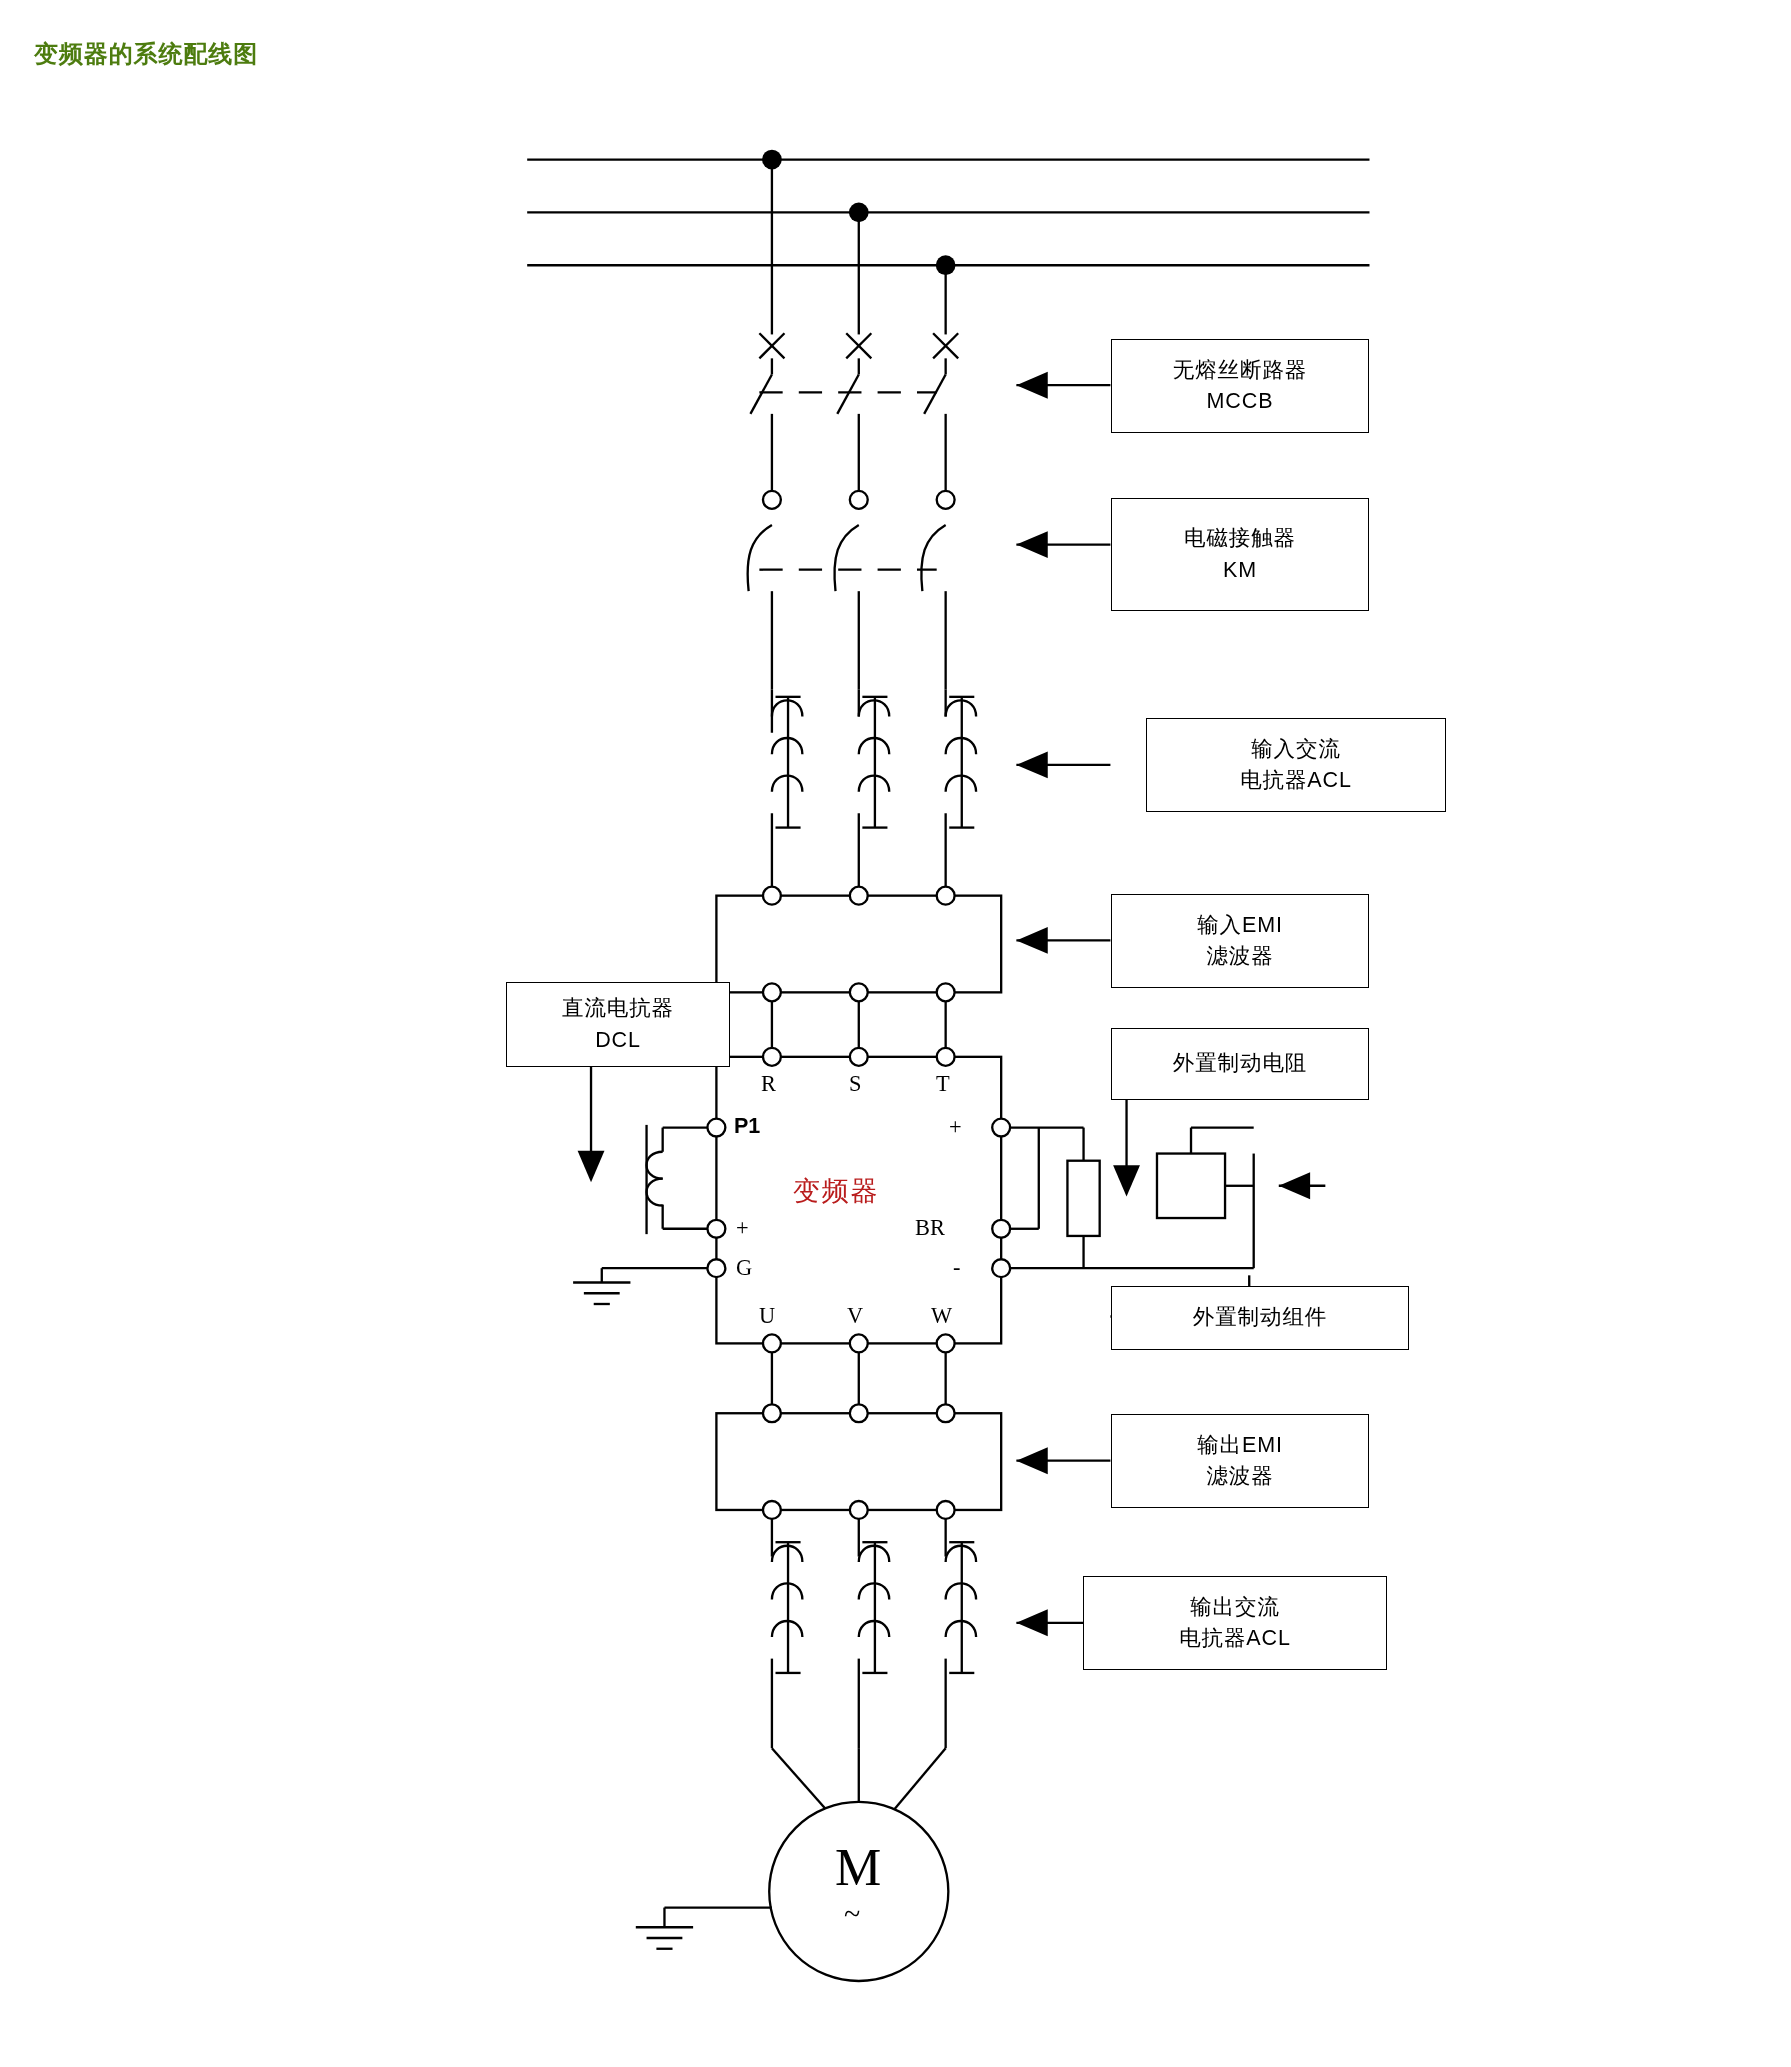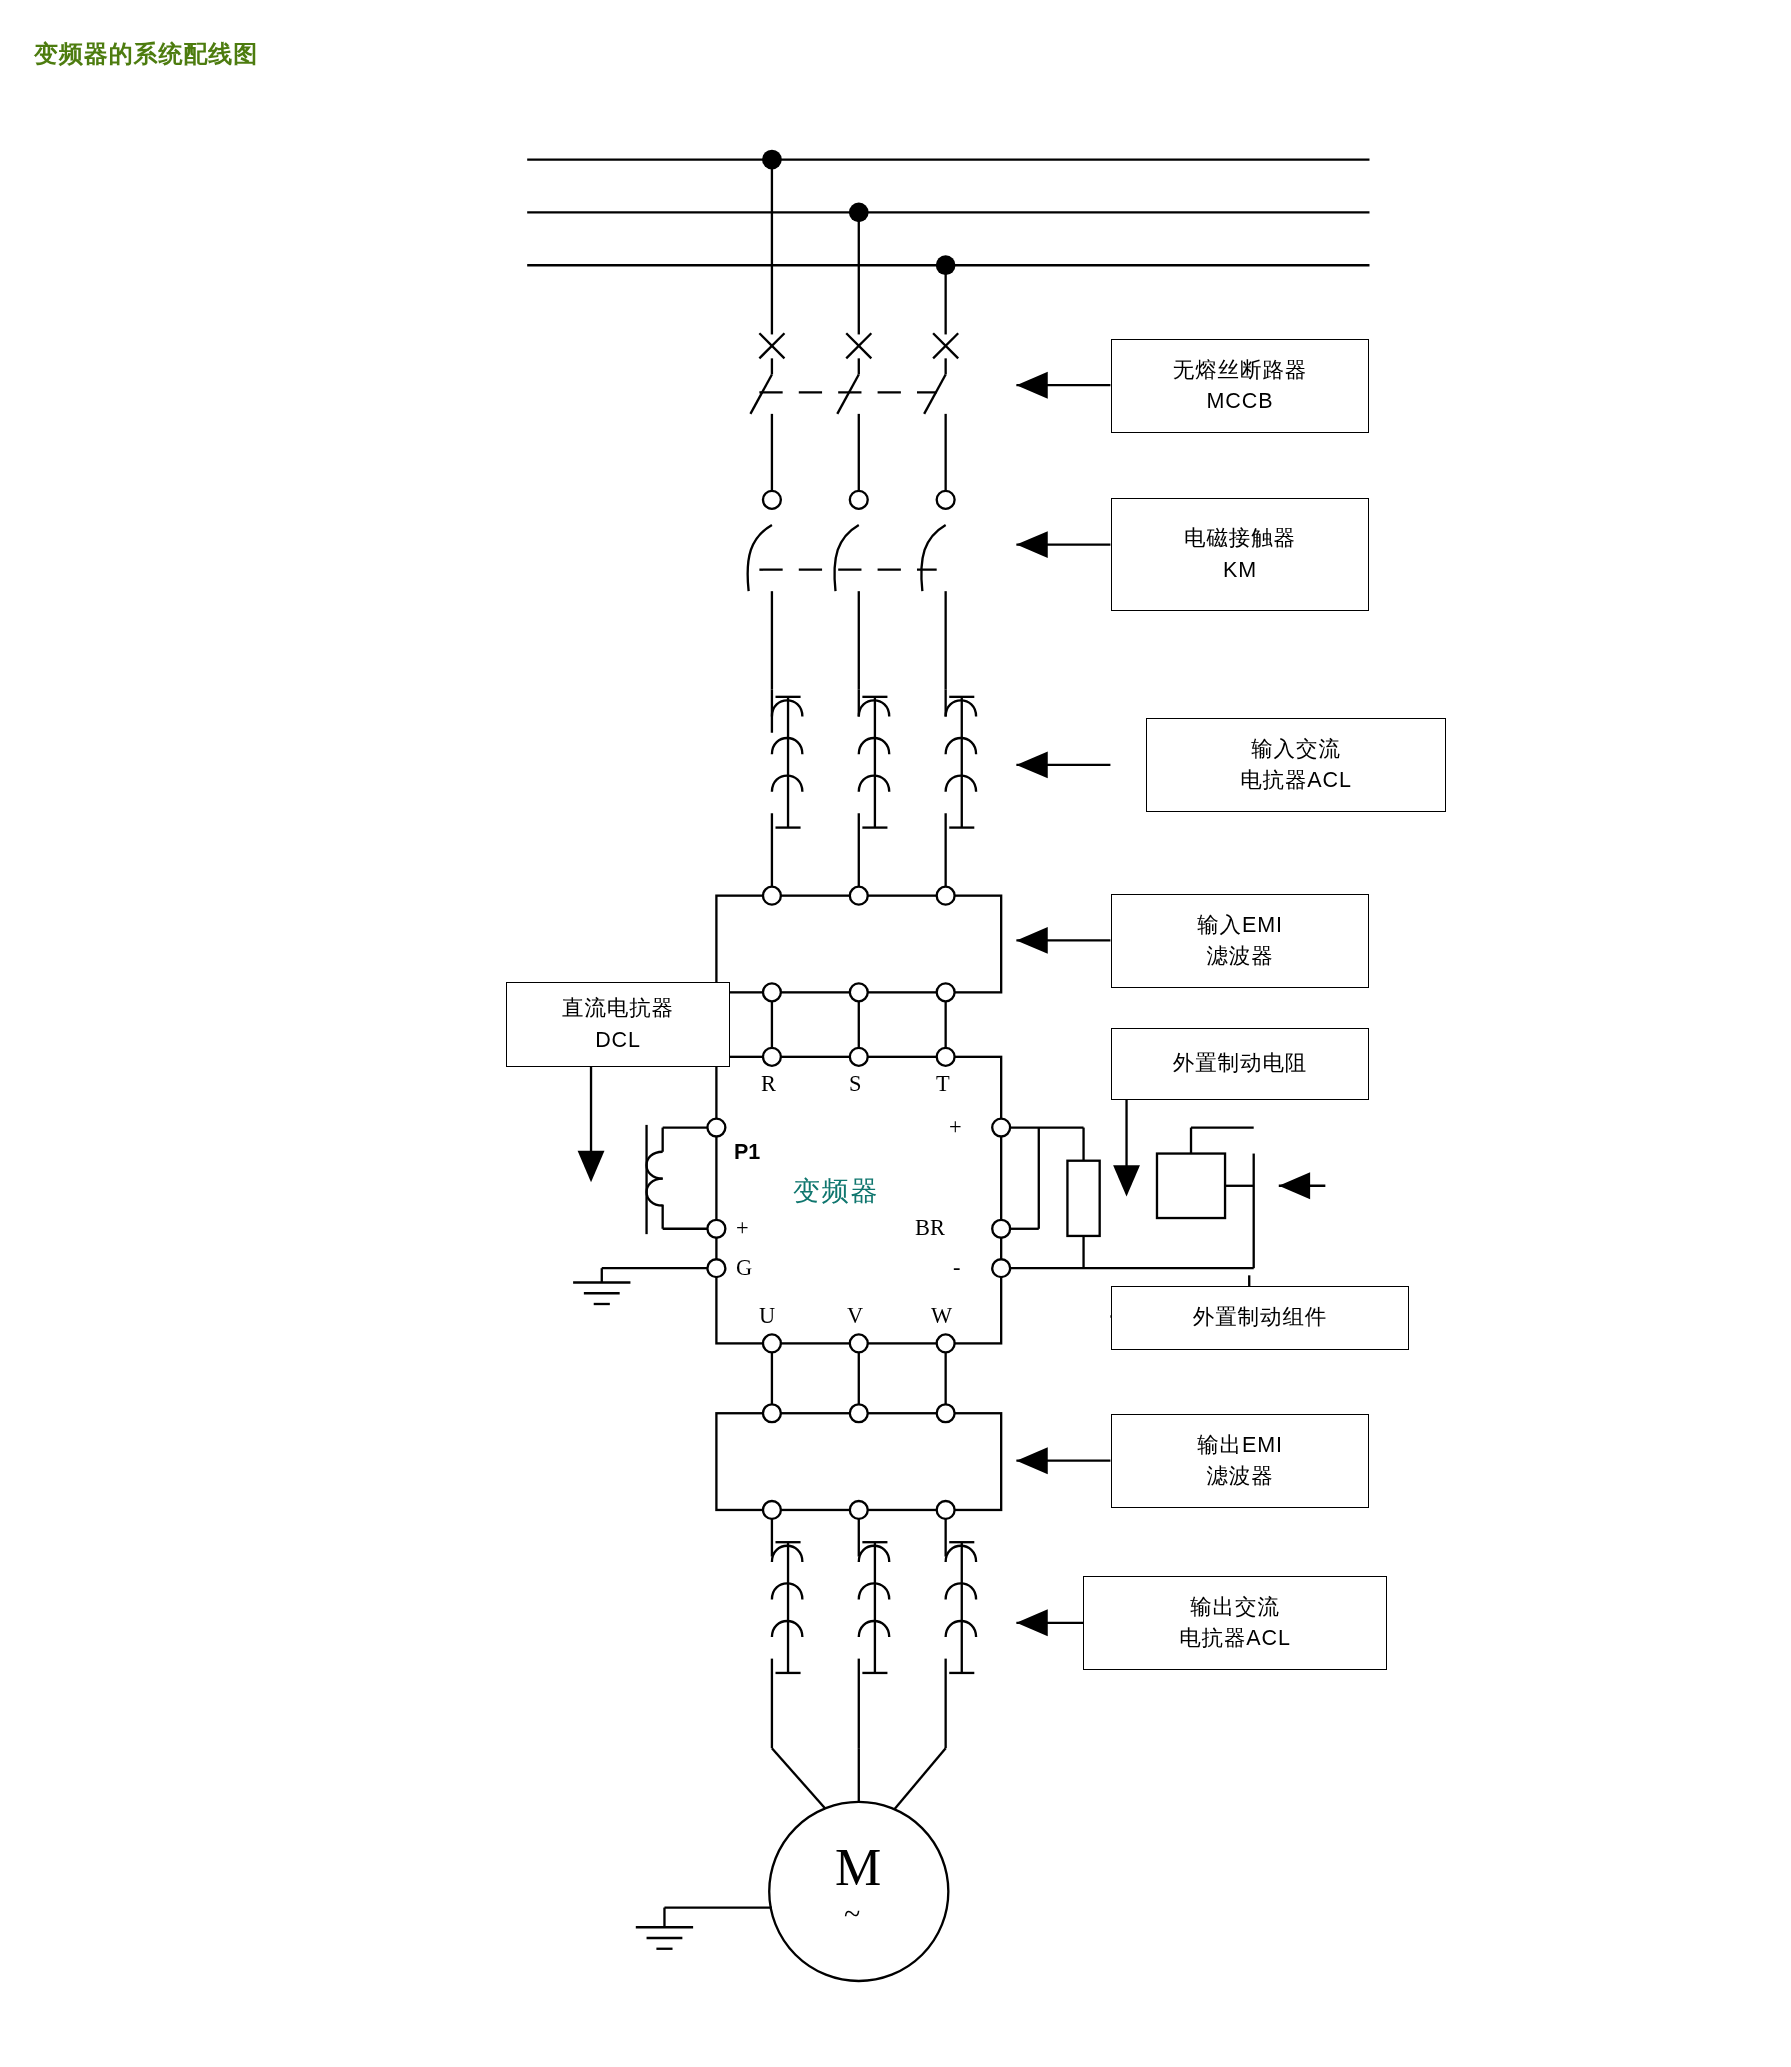--- a/index.html
+++ b/index.html
@@ -18,21 +18,21 @@
     align-items:center;justify-content:center;
     font-size:21.5px;line-height:1.45;color:#000;letter-spacing:0.9px;
   }
   .lbl-box span{display:block;white-space:nowrap;}
   .term{
     position:absolute;font-size:22.4px;color:#000;
     font-family:"Liberation Serif","DejaVu Serif",serif;
   }
   .term.bold{font-weight:bold;font-family:"Liberation Sans",sans-serif;font-size:21.5px;}
   .inv-label{
-    position:absolute;font-size:27px;color:#0f766e;
+    position:absolute;font-size:27px;color:#b91c1c;
     font-family:"Liberation Sans","DejaVu Sans",sans-serif;letter-spacing:1.8px;
   }
   .motor-m{
     position:absolute;font-size:52px;color:#000;
     font-family:"Liberation Serif","DejaVu Serif",serif;
   }
   .motor-w{
     position:absolute;font-size:30px;color:#000;
     font-family:"Liberation Serif","DejaVu Serif",serif;
   }
@@ -290,21 +290,21 @@
     <polygon points="1428,1324 1463,1309 1463,1339"></polygon>
   </g>
 </svg>
 
 <div class="inv-label" style="left:793px;top:1173px;">变频器</div>
 
 <div class="term" style="left:761px;top:1071px;">R</div>
 <div class="term" style="left:849px;top:1071px;">S</div>
 <div class="term" style="left:936px;top:1071px;">T</div>
 
-<div class="term bold" style="left:734px;top:1114px;margin-top:26px;">P1</div>
+<div class="term bold" style="left:734px;top:1114px;">P1</div>
 <div class="term" style="left:736px;top:1215px;">+</div>
 <div class="term" style="left:736px;top:1255px;">G</div>
 
 <div class="term" style="left:949px;top:1114px;">+</div>
 <div class="term" style="left:915px;top:1215px;">BR</div>
 <div class="term" style="left:953px;top:1255px;">-</div>
 
 <div class="term" style="left:759px;top:1303px;">U</div>
 <div class="term" style="left:847px;top:1303px;">V</div>
 <div class="term" style="left:931px;top:1303px;">W</div>

